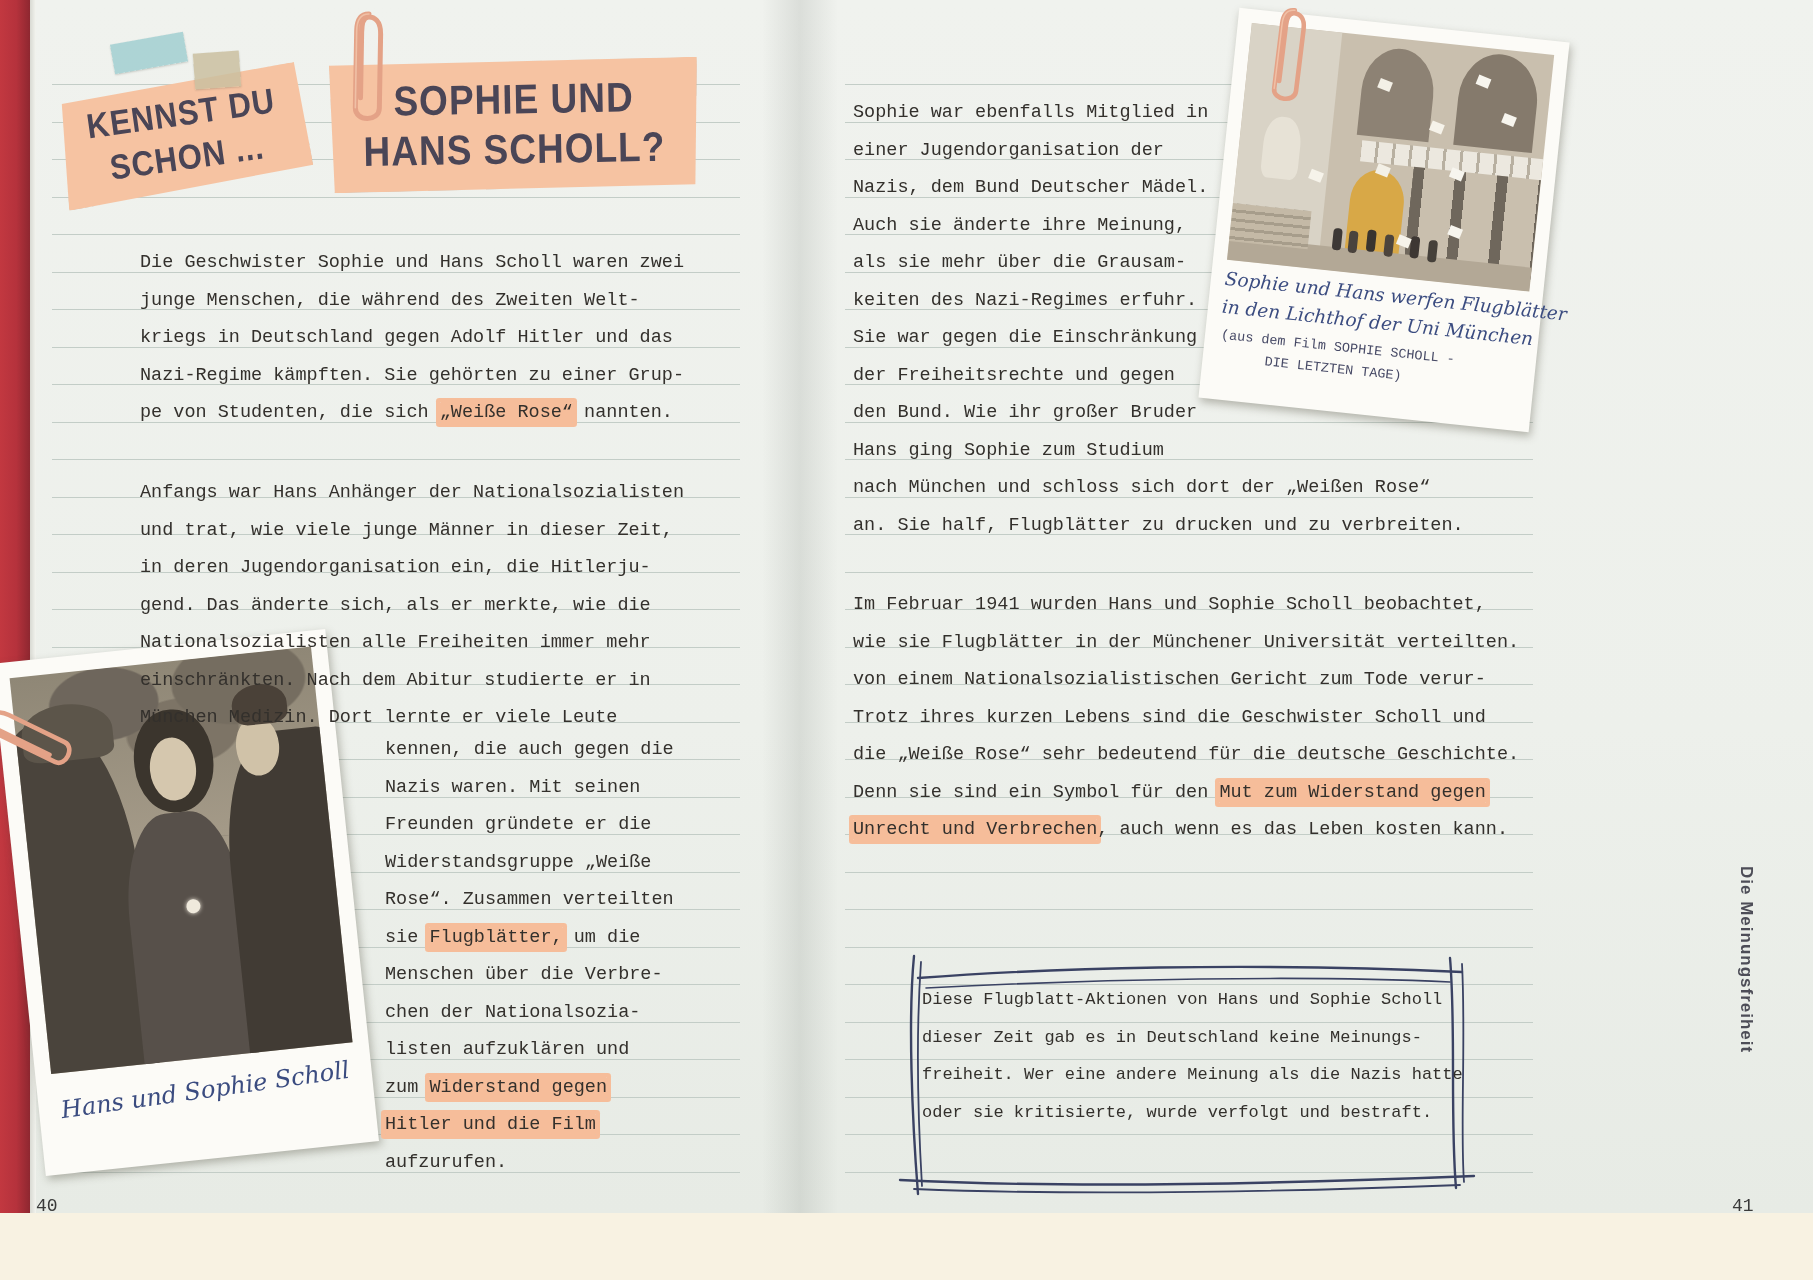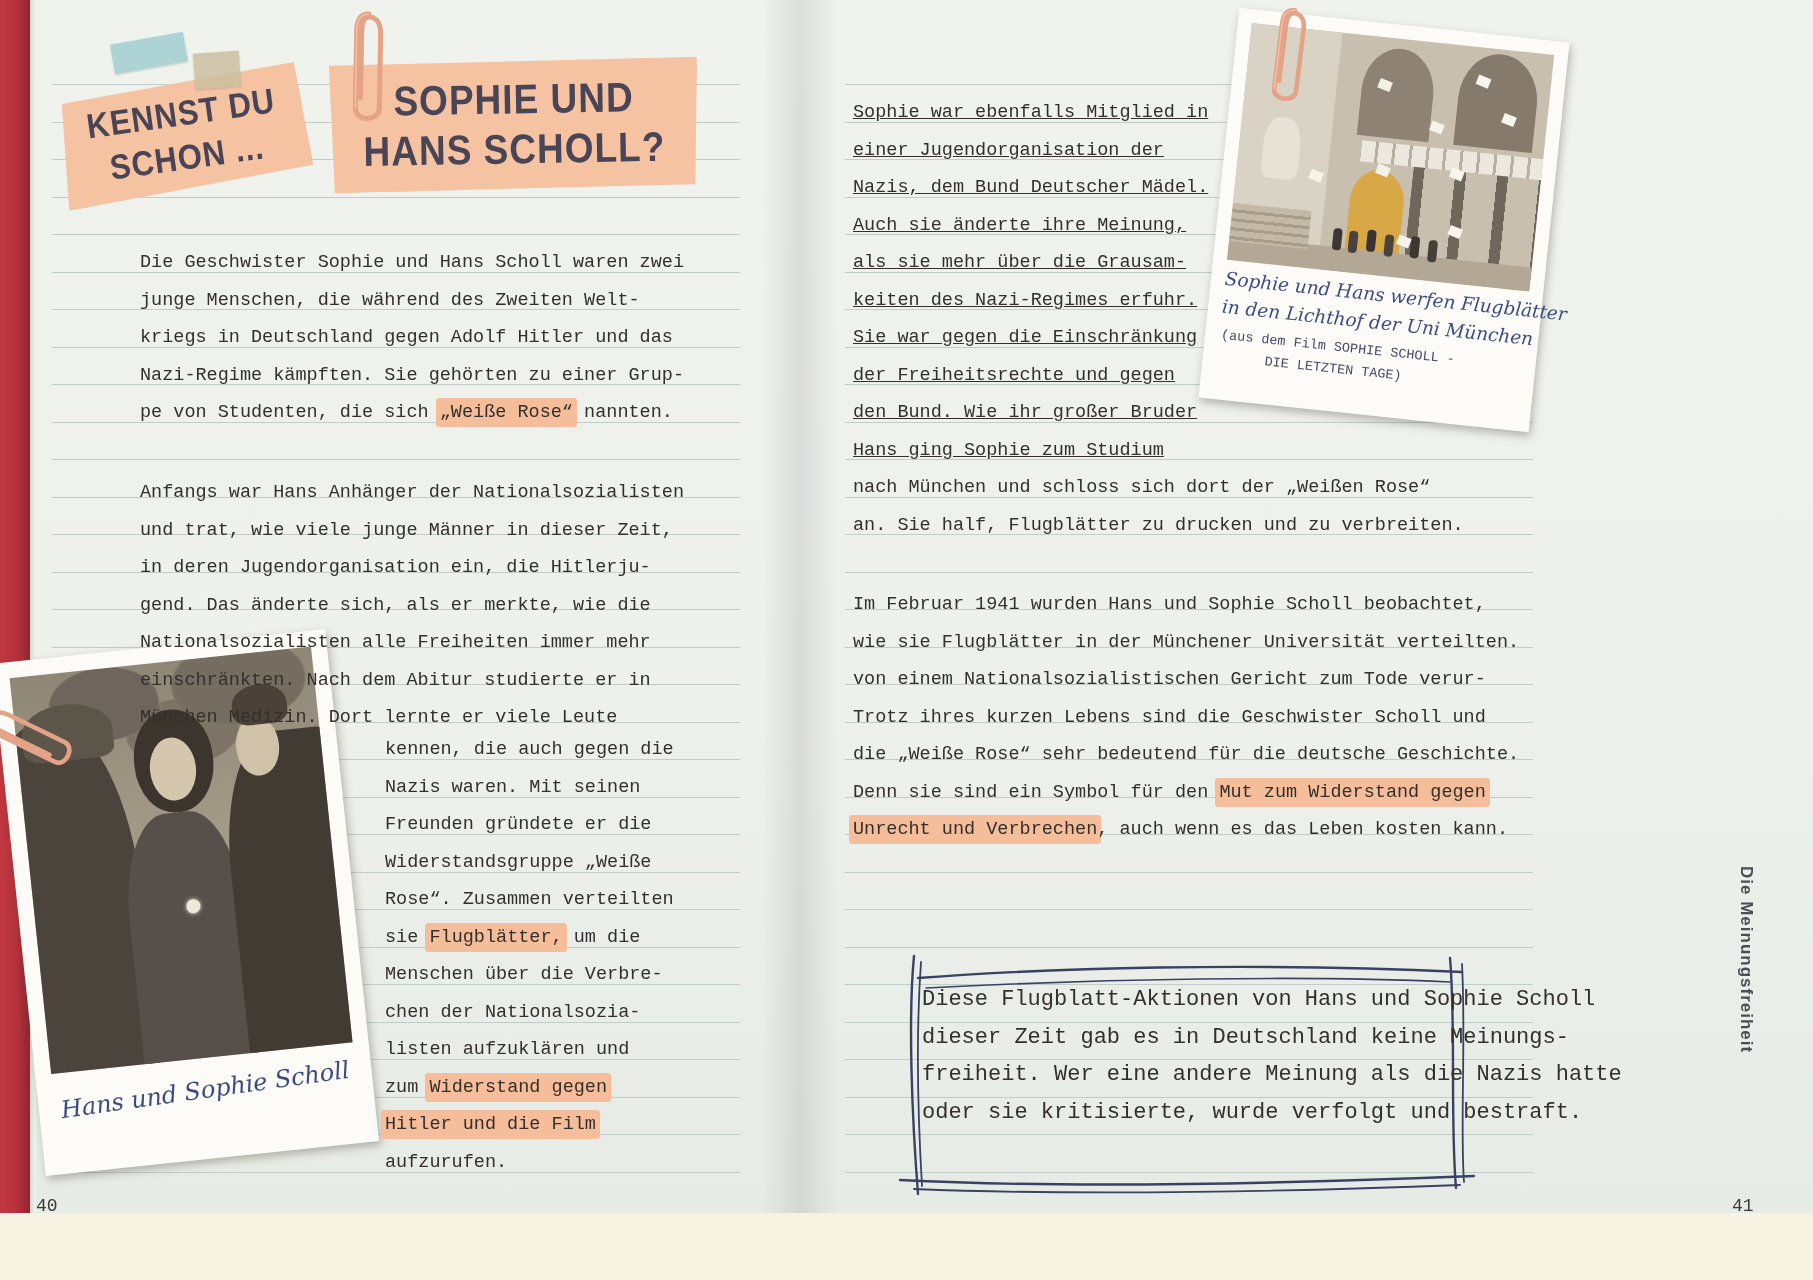--- a/index.html
+++ b/index.html
@@ -14,21 +14,21 @@
          background:linear-gradient(90deg,#d8d9d2,#f3f4ef);}
   .rules{position:absolute;top:48px;height:1140px;z-index:0;
          background:repeating-linear-gradient(to bottom,rgba(0,0,0,0) 0 36.2px,#c3cdc7 36.2px 37.5px);}
   .rules.l{left:52px;width:688px;}
   .rules.r{left:845px;width:688px;}
   .gutter{position:absolute;left:762px;top:0;width:76px;height:1213px;z-index:1;
           background:linear-gradient(90deg,rgba(90,100,92,0) 0%,rgba(90,100,92,.14) 50%,rgba(90,100,92,0) 100%);}
   .typ{position:absolute;z-index:3;font-family:"Liberation Mono","DejaVu Sans Mono",monospace;
        font-size:18.5px;line-height:37.5px;color:#33302c;}
   .typ .trow{white-space:pre;height:37.5px;}
-  .typ.small{font-size:22px;font-family:Liberation Mono, monospace;}
+  .typ.small{font-size:17px;font-family:Liberation Mono, monospace;}
   .hl{background:#f6bd9a;box-shadow:0 0 0 4px #f6bd9a;border-radius:1px;}
   .note{position:absolute;background:#f6c3a2;z-index:2;
         box-shadow:2px 3px 6px rgba(70,65,50,.25);
         display:flex;flex-direction:column;align-items:center;justify-content:center;}
   .stamp{font-weight:700;color:#4a4556;letter-spacing:1px;transform:scaleY(1.12);text-align:center;}
   .note.kicker{left:60px;top:78px;width:248px;height:116px;transform:rotate(-8deg);
         clip-path:polygon(3% 8%,98% 0,100% 90%,0 100%);}
   .note.kicker .stamp{font-size:31px;line-height:44px;}
   .note.title{left:330px;top:60px;width:368px;height:130px;transform:rotate(-1deg);
         clip-path:polygon(0 2%,100% 0,99% 98%,1% 100%);}
@@ -139,21 +139,21 @@
         <div class="pshape" style="left:72%;top:16%;width:14%;height:15%;background:#d0c2a8;border-radius:50%;"></div>
         <div class="pshape" style="left:72%;top:8%;width:18%;height:10%;background:#4a4138;border-radius:50% 50% 30% 30%;"></div>
       </div>
       <div class="hand cap-l">Hans und Sophie Scholl</div>
     </div>
     <svg class="clip cl" width="38" height="112" viewBox="0 0 38 112">
       <path d="M19 8 C10 8 8 15 8 23 L8 88 C8 100 30 100 30 88 L30 26 C30 14 24 11 19 11 C14 11 12 16 12 24 L12 80" fill="none" stroke="#e4a287" stroke-width="4.6" stroke-linecap="round"></path>
     </svg>
     <div class="pagenum pn-l">40</div>
 
-    <div class="typ" style="left:853px;top:94px;text-decoration:underline;">
+    <div class="typ" style="left:853px;top:94px;">
         <div class="trow"><span>Sophie war ebenfalls Mitglied in</span></div>
         <div class="trow"><span>einer Jugendorganisation der</span></div>
         <div class="trow"><span>Nazis, dem Bund Deutscher Mädel.</span></div>
         <div class="trow"><span>Auch sie änderte ihre Meinung,</span></div>
         <div class="trow"><span>als sie mehr über die Grausam-</span></div>
         <div class="trow"><span>keiten des Nazi-Regimes erfuhr.</span></div>
         <div class="trow"><span>Sie war gegen die Einschränkung</span></div>
         <div class="trow"><span>der Freiheitsrechte und gegen</span></div>
         <div class="trow"><span>den Bund. Wie ihr großer Bruder</span></div>
         <div class="trow"><span>Hans ging Sophie zum Studium</span></div>

